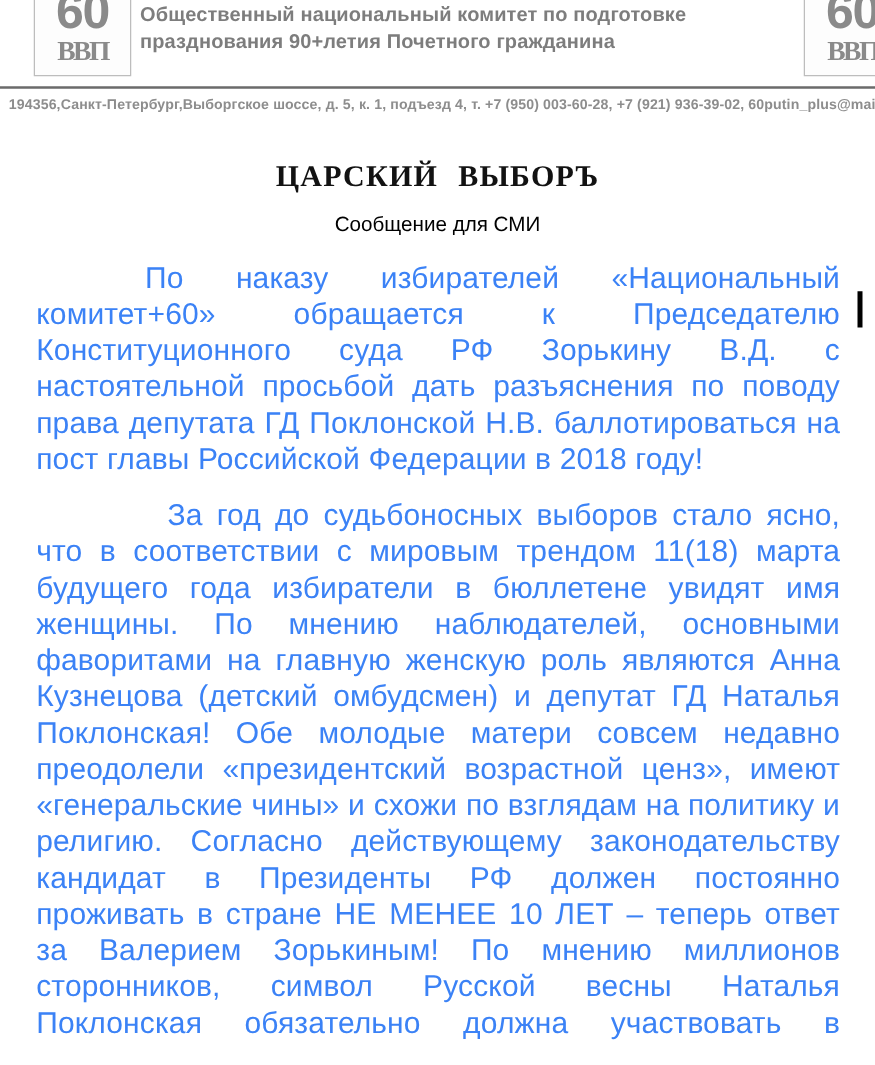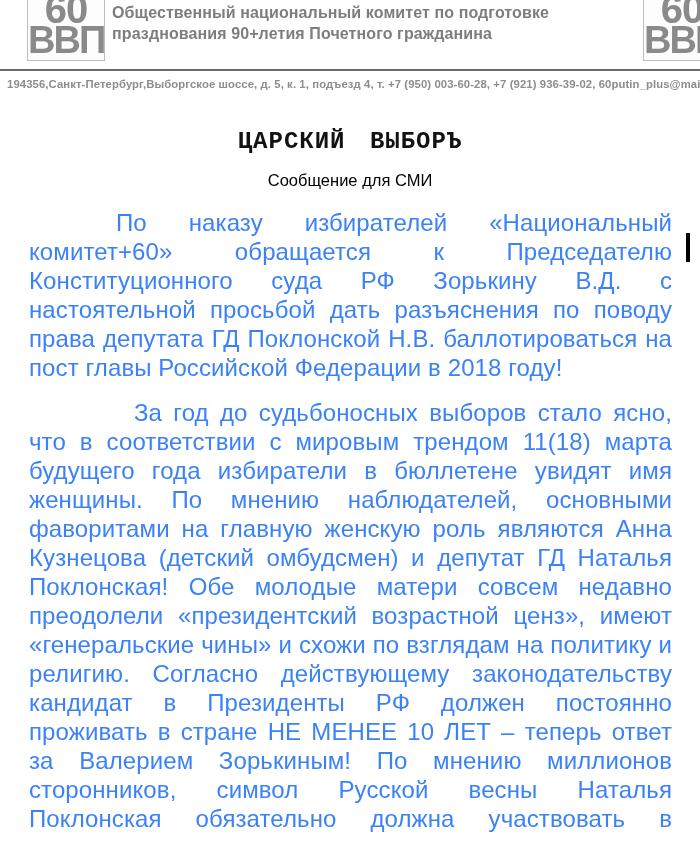--- a/index.html
+++ b/index.html
@@ -25,21 +25,21 @@
     background:#fdfdfd;
     color:#8a8a8a;
     font-weight:bold;
     text-align:center;
     box-sizing:border-box;
     overflow:hidden;
   }
   .logo-left{left:27px;}
   .logo-right{right:-21px;}
   .logo .l1{font-size:40px;line-height:33px;margin-top:5px;letter-spacing:-1px;}
-  .logo .l2{font-size:38px;line-height:29px;letter-spacing:-2px;}
+  .logo .l2{font-size:22px;line-height:29px;letter-spacing:-2px;font-family:Liberation Serif, serif;}
   .org-title{
     position:absolute;
     left:112px;right:112px;top:2px;
     text-align:left;
     font-weight:bold;
     color:#7d7d7d;
     font-size:16px;
     line-height:21px;
     letter-spacing:0.1px;
   }
@@ -50,21 +50,21 @@
     color:#8d8d8d;
     font-size:11.3px;
     line-height:14px;
     white-space:nowrap;
     letter-spacing:0.1px;
   }
   
   .doc-title{
     margin-top:39px;
     text-align:center;
-    font-family:Liberation Mono, monospace;
+    font-family:Liberation Serif, serif;
     font-weight:bold;
     font-size:24px;
     line-height:24px;
     letter-spacing:1px;
     word-spacing:9px;
     color:#121212;
   }
   .doc-subtitle{
     margin-top:16px;
     text-align:center;

